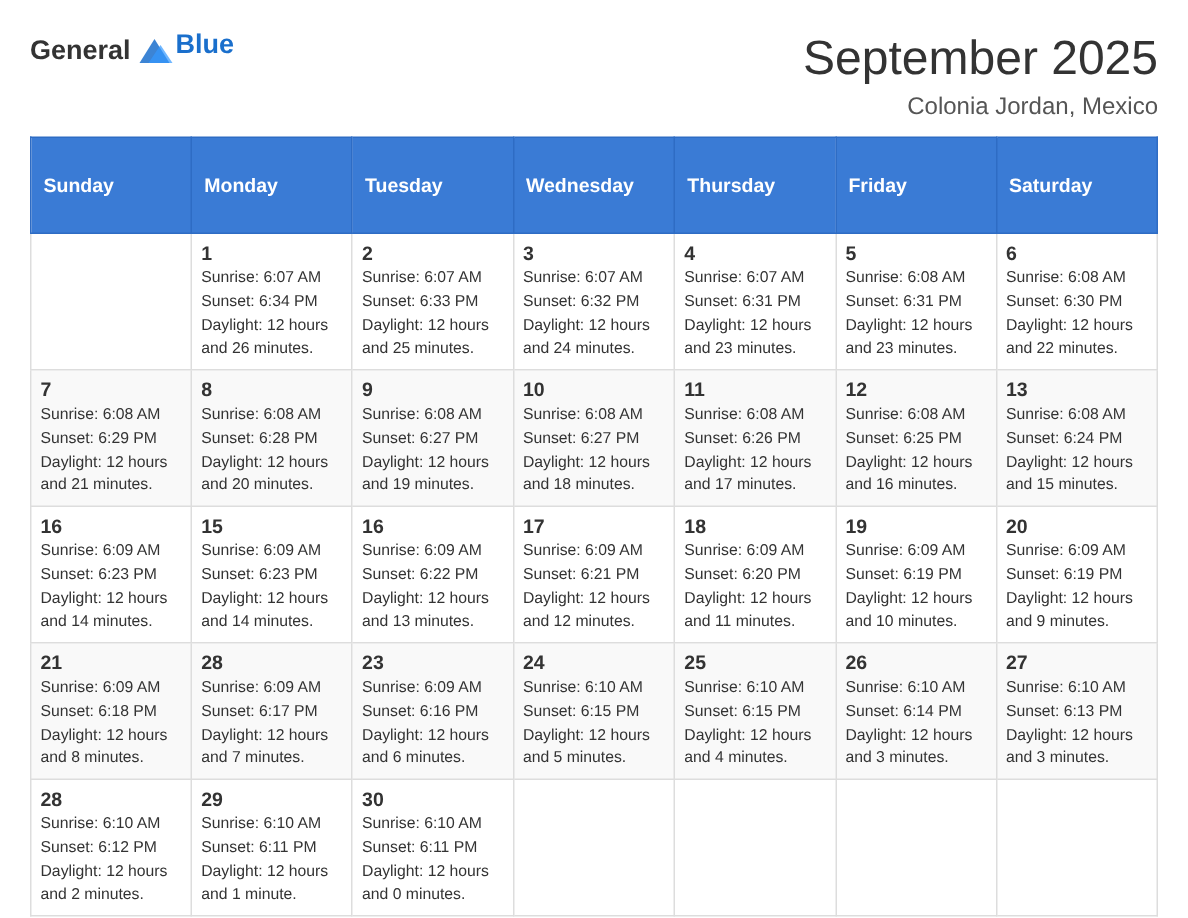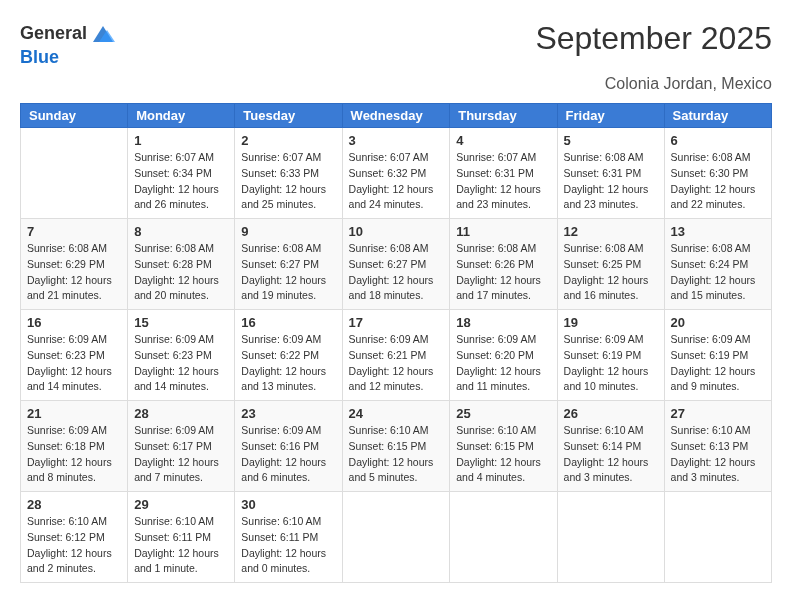--- a/index.html
+++ b/index.html
@@ -32,51 +32,51 @@
       color: #1a6fcc;
       line-height: 1.1;
     }
     .logo-icon {
       width: 28px;
       height: 28px;
       margin-left: 2px;
     }
     .logo-wrapper {
       display: flex;
-      flex-direction: column;
+      flex-direction: row;
       align-items: flex-start;
     }
     .logo-row {
       display: flex;
       align-items: center;
     }
     .title-section {
       text-align: right;
     }
     .month-title {
       font-size: 32px;
       font-weight: normal;
       color: #333;
     }
     .location-title {
       font-size: 16px;
       color: #555;
-      margin-top: 18px;
+      margin-top: 6px;
     }
     .calendar {
       width: 100%;
       border-collapse: collapse;
       border: 1px solid #ccc;
     }
     .calendar th {
       background: #3a7bd5;
       color: #fff;
       font-size: 13px;
       font-weight: bold;
-      padding: 4px 8px;
+      padding: 24px 8px;
       text-align: left;
       border: 1px solid #2e6cc4;
     }
     .calendar td {
       vertical-align: top;
       width: 108px;
       min-height: 90px;
       padding: 5px 6px;
       border: 1px solid #ddd;
       font-size: 10.5px;

